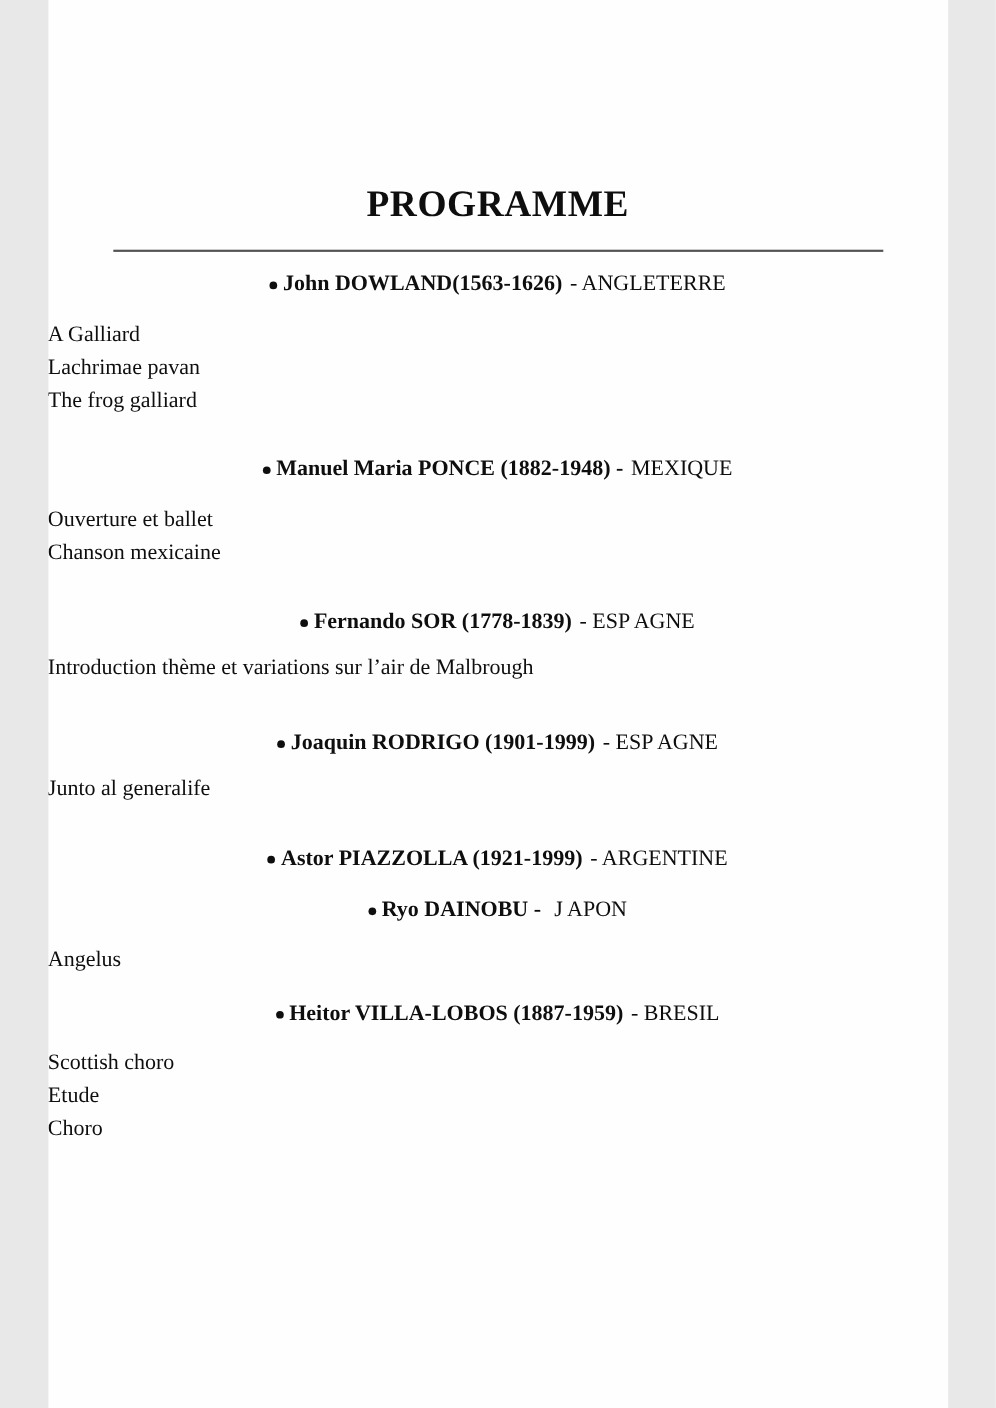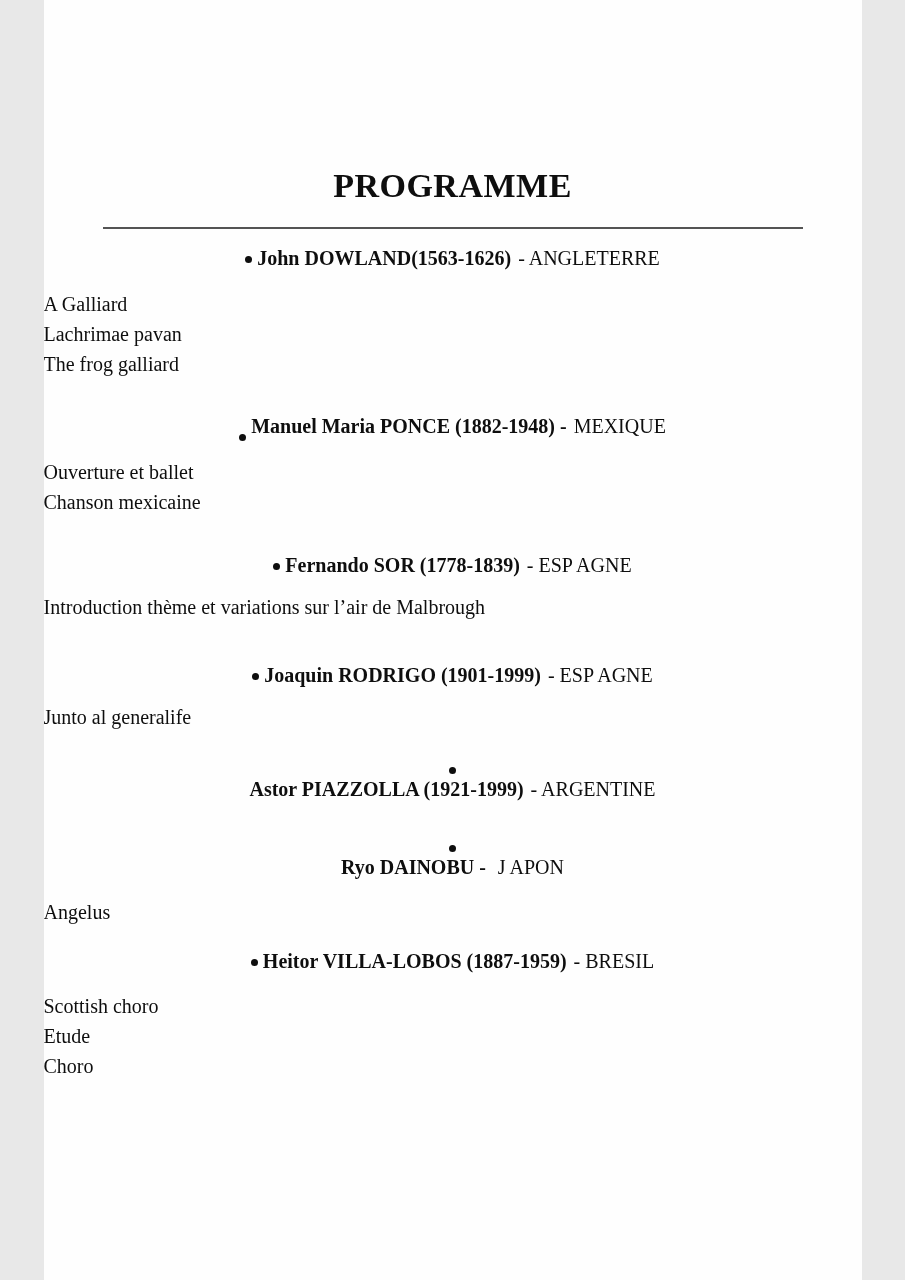--- a/index.html
+++ b/index.html
@@ -60,29 +60,29 @@
   .pieces {
     text-align: left;
     font-size: 20px;
     line-height: 30px;
   }
   .piece { white-space: pre; }
 
   
   .sec-0 .heading { margin-top: 14px; }
   .sec-0 .pieces  { margin-top: 16px; }
-  .sec-1 .heading { margin-top: 32px; align-items: flex-end; }
+  .sec-1 .heading { margin-top: 32px; }
   .sec-1 .pieces  { margin-top: 16px; }
   .sec-2 .heading { margin-top: 33px; justify-content: center; }
   .sec-2 .pieces  { margin-top: 12px; }
   .sec-3 .heading { margin-top: 38px; align-items: center; }
   .sec-3 .pieces  { margin-top: 12px; }
-  .sec-4 .heading { margin-top: 33px; flex-direction: column; }
+  .sec-4 .heading { margin-top: 33px; }
   .sec-4 .pieces  { margin-top: 15px; }
-  .sec-5 .heading { margin-top: 39px; flex-direction: column; }
+  .sec-5 .heading { margin-top: 17px; }
   .sec-5 .pieces  { margin-top: 15px; }
   .sec-6 .heading { margin-top: 19px; }
   .sec-6 .pieces  { margin-top: 15px; }
 </style>
 </head>
 <body>
 
 <div class="page">
 
   <h1 class="title">PROGRAMME</h1>

